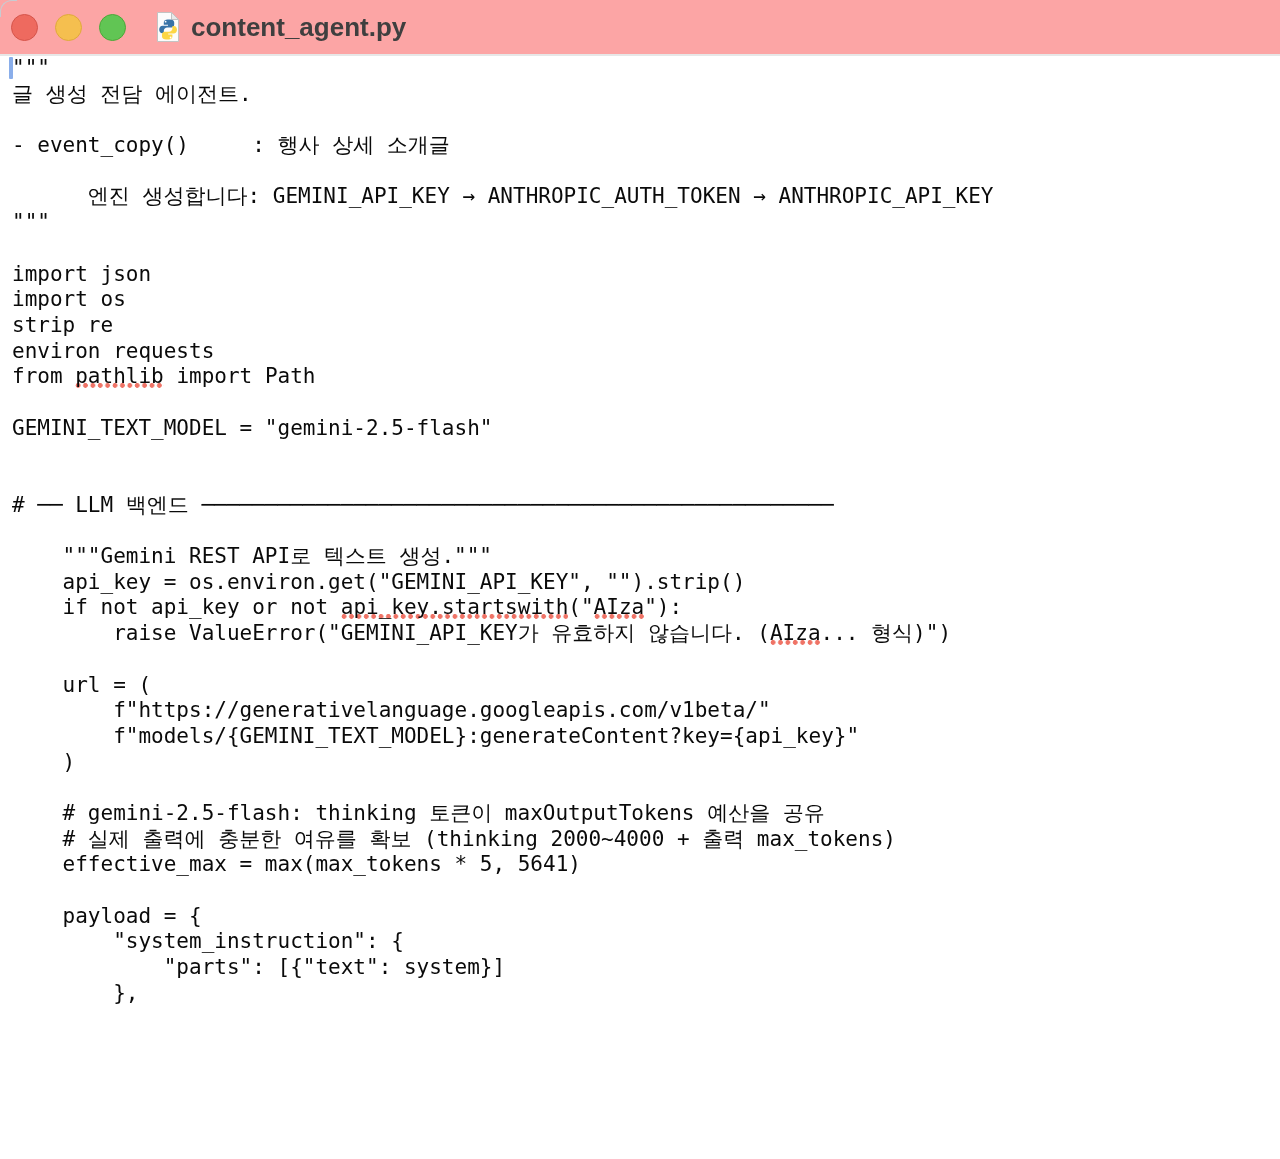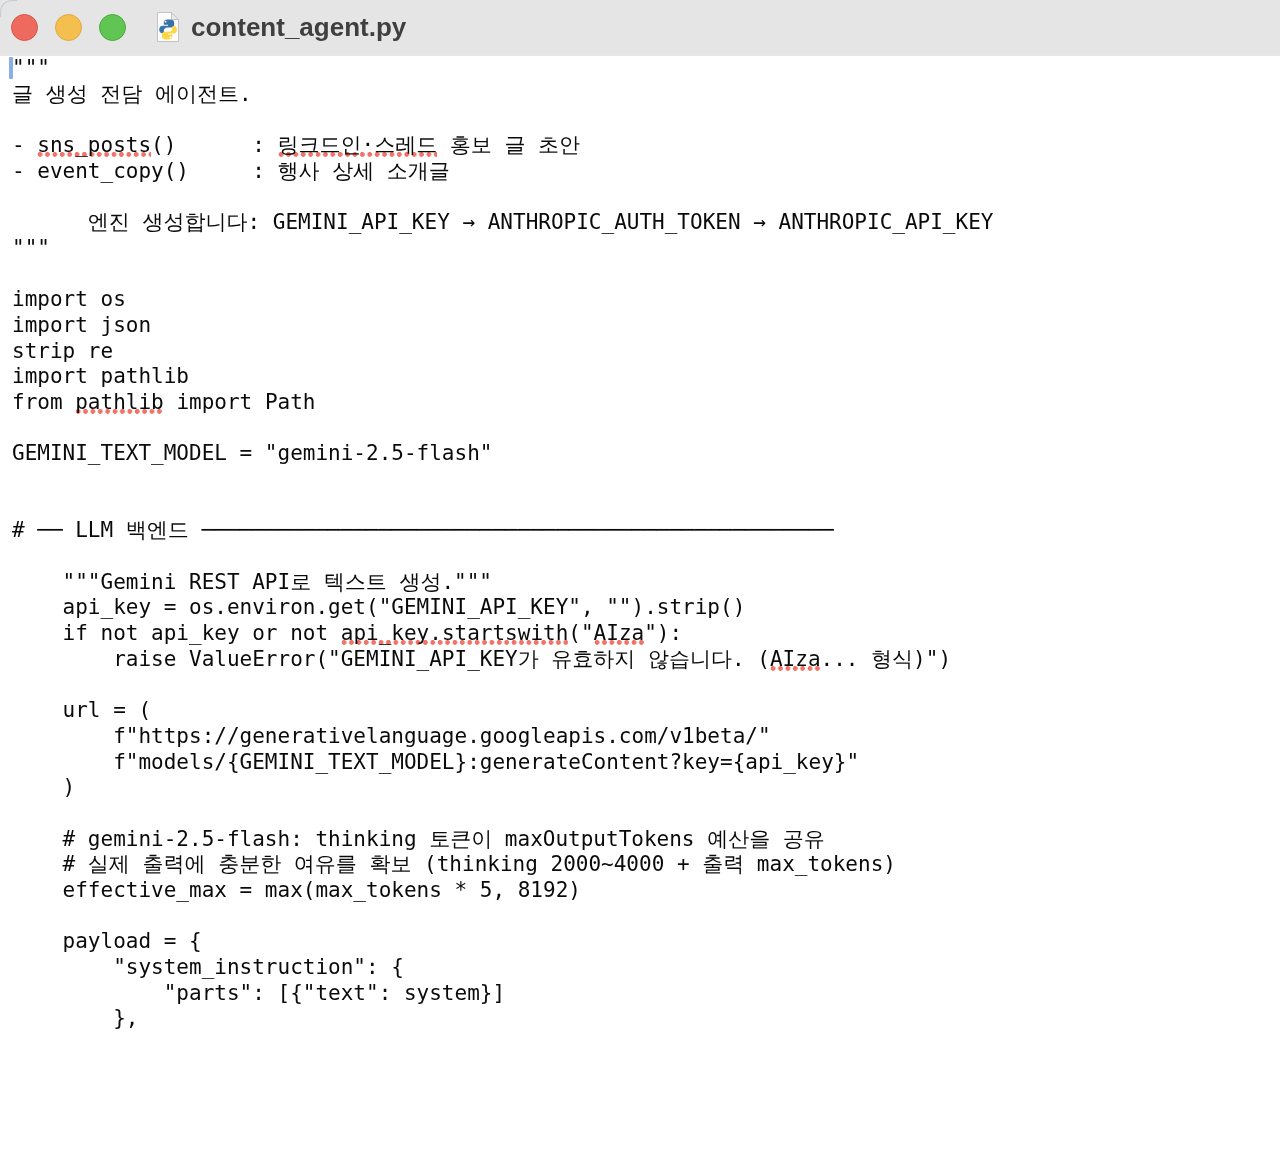--- a/index.html
+++ b/index.html
@@ -2,21 +2,21 @@
 <html><head>
 <meta charset="utf-8">
 <style>
   html,body{margin:0;padding:0;}
   body{
     width:1280px;height:1159px;overflow:hidden;background:#ffffff;
     font-family:"DejaVu Sans Mono","Liberation Mono",monospace;
   }
   
   .titlebar{
-    height:54px;background:#e5e5e5;border-bottom:2px solid #e7e7e7;
+    height:54px;background:#fca5a5;border-bottom:2px solid #e7e7e7;
     display:flex;align-items:center;position:relative;
   }
   .corner-curve{
     position:absolute;left:0;top:0;width:16px;height:16px;
     border-top:1px solid #c6ccd2;border-left:1px solid #c6ccd2;
     border-top-left-radius:12px;pointer-events:none;
   }
   .lights{display:flex;align-items:center;gap:17px;padding-left:11px;}
   .light{width:27px;height:27px;border-radius:50%;box-sizing:border-box;}
   .light.close{background:#ee6a5f;border:1px solid #d5544a;}
@@ -64,48 +64,47 @@
       <circle cx="15.6" cy="26.5" r="0.9" fill="#ffffff"></circle>
     </svg>
   </div>
   <div class="win-title">content_agent.py</div>
 </div>
 
 <div class="editor">
     <div class="code-line"><span class="caret"></span><span>"""</span></div>
     <div class="code-line"><span>글 생성 전담 에이전트.</span></div>
     <div class="code-line"></div>
-    <div class="code-line"><span>- </span><span class="sq">sns_posts</span><span>()      : </span><span class="sq">링크드인·스레드</span><span> 홍보 글 초안</span></div>
     <div class="code-line"><span>- event_copy()     : 행사 상세 소개글</span></div>
     <div class="code-line"></div>
     <div class="code-line"><span>      엔진 생성합니다: GEMINI_API_KEY → ANTHROPIC_AUTH_TOKEN → ANTHROPIC_API_KEY</span></div>
     <div class="code-line"><span>"""</span></div>
     <div class="code-line"></div>
+    <div class="code-line"><span>import json</span></div>
     <div class="code-line"><span>import os</span></div>
-    <div class="code-line"><span>import json</span></div>
     <div class="code-line"><span>strip re</span></div>
-    <div class="code-line"><span>import pathlib</span></div>
+    <div class="code-line"><span>environ requests</span></div>
     <div class="code-line"><span>from </span><span class="sq">pathlib</span><span> import Path</span></div>
     <div class="code-line"></div>
     <div class="code-line"><span>GEMINI_TEXT_MODEL = "gemini-2.5-flash"</span></div>
     <div class="code-line"></div>
     <div class="code-line"></div>
     <div class="code-line"><span># ── LLM 백엔드 ──────────────────────────────────────────────────</span></div>
     <div class="code-line"></div>
     <div class="code-line"><span>    """Gemini REST API로 텍스트 생성."""</span></div>
     <div class="code-line"><span>    api_key = os.environ.get("GEMINI_API_KEY", "").strip()</span></div>
     <div class="code-line"><span>    if not api_key or not </span><span class="sq">api_key.startswith</span><span>("</span><span class="sq">AIza</span><span>"):</span></div>
     <div class="code-line"><span>        raise ValueError("GEMINI_API_KEY가 유효하지 않습니다. (</span><span class="sq">AIza</span><span>... 형식)")</span></div>
     <div class="code-line"></div>
     <div class="code-line"><span>    url = (</span></div>
     <div class="code-line"><span>        f"https://generativelanguage.googleapis.com/v1beta/"</span></div>
     <div class="code-line"><span>        f"models/{GEMINI_TEXT_MODEL}:generateContent?key={api_key}"</span></div>
     <div class="code-line"><span>    )</span></div>
     <div class="code-line"></div>
     <div class="code-line"><span>    # gemini-2.5-flash: thinking 토큰이 maxOutputTokens 예산을 공유</span></div>
     <div class="code-line"><span>    # 실제 출력에 충분한 여유를 확보 (thinking 2000~4000 + 출력 max_tokens)</span></div>
-    <div class="code-line"><span>    effective_max = max(max_tokens * 5, 8192)</span></div>
+    <div class="code-line"><span>    effective_max = max(max_tokens * 5, 5641)</span></div>
     <div class="code-line"></div>
     <div class="code-line"><span>    payload = {</span></div>
     <div class="code-line"><span>        "system_instruction": {</span></div>
     <div class="code-line"><span>            "parts": [{"text": system}]</span></div>
     <div class="code-line"><span>        },</span></div>
   </div>
 
 </body></html>

